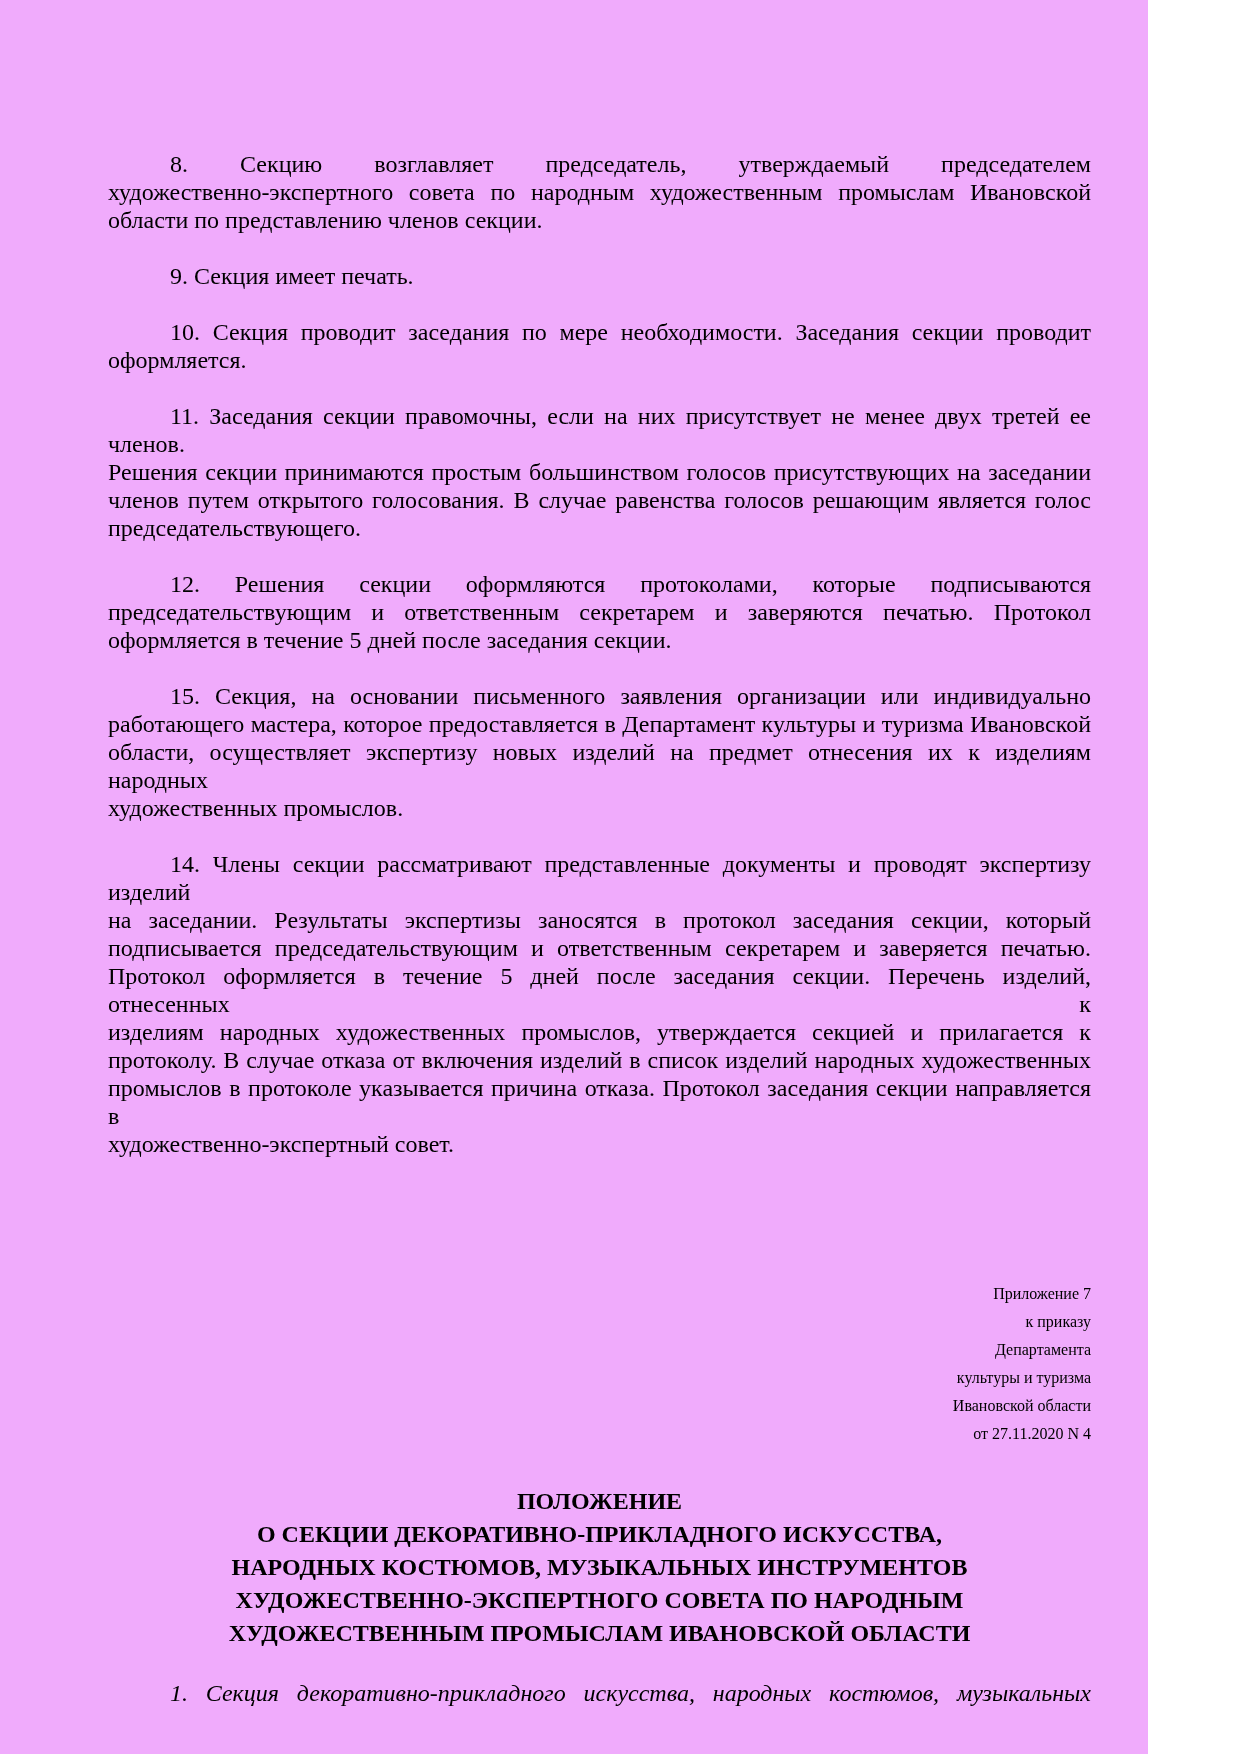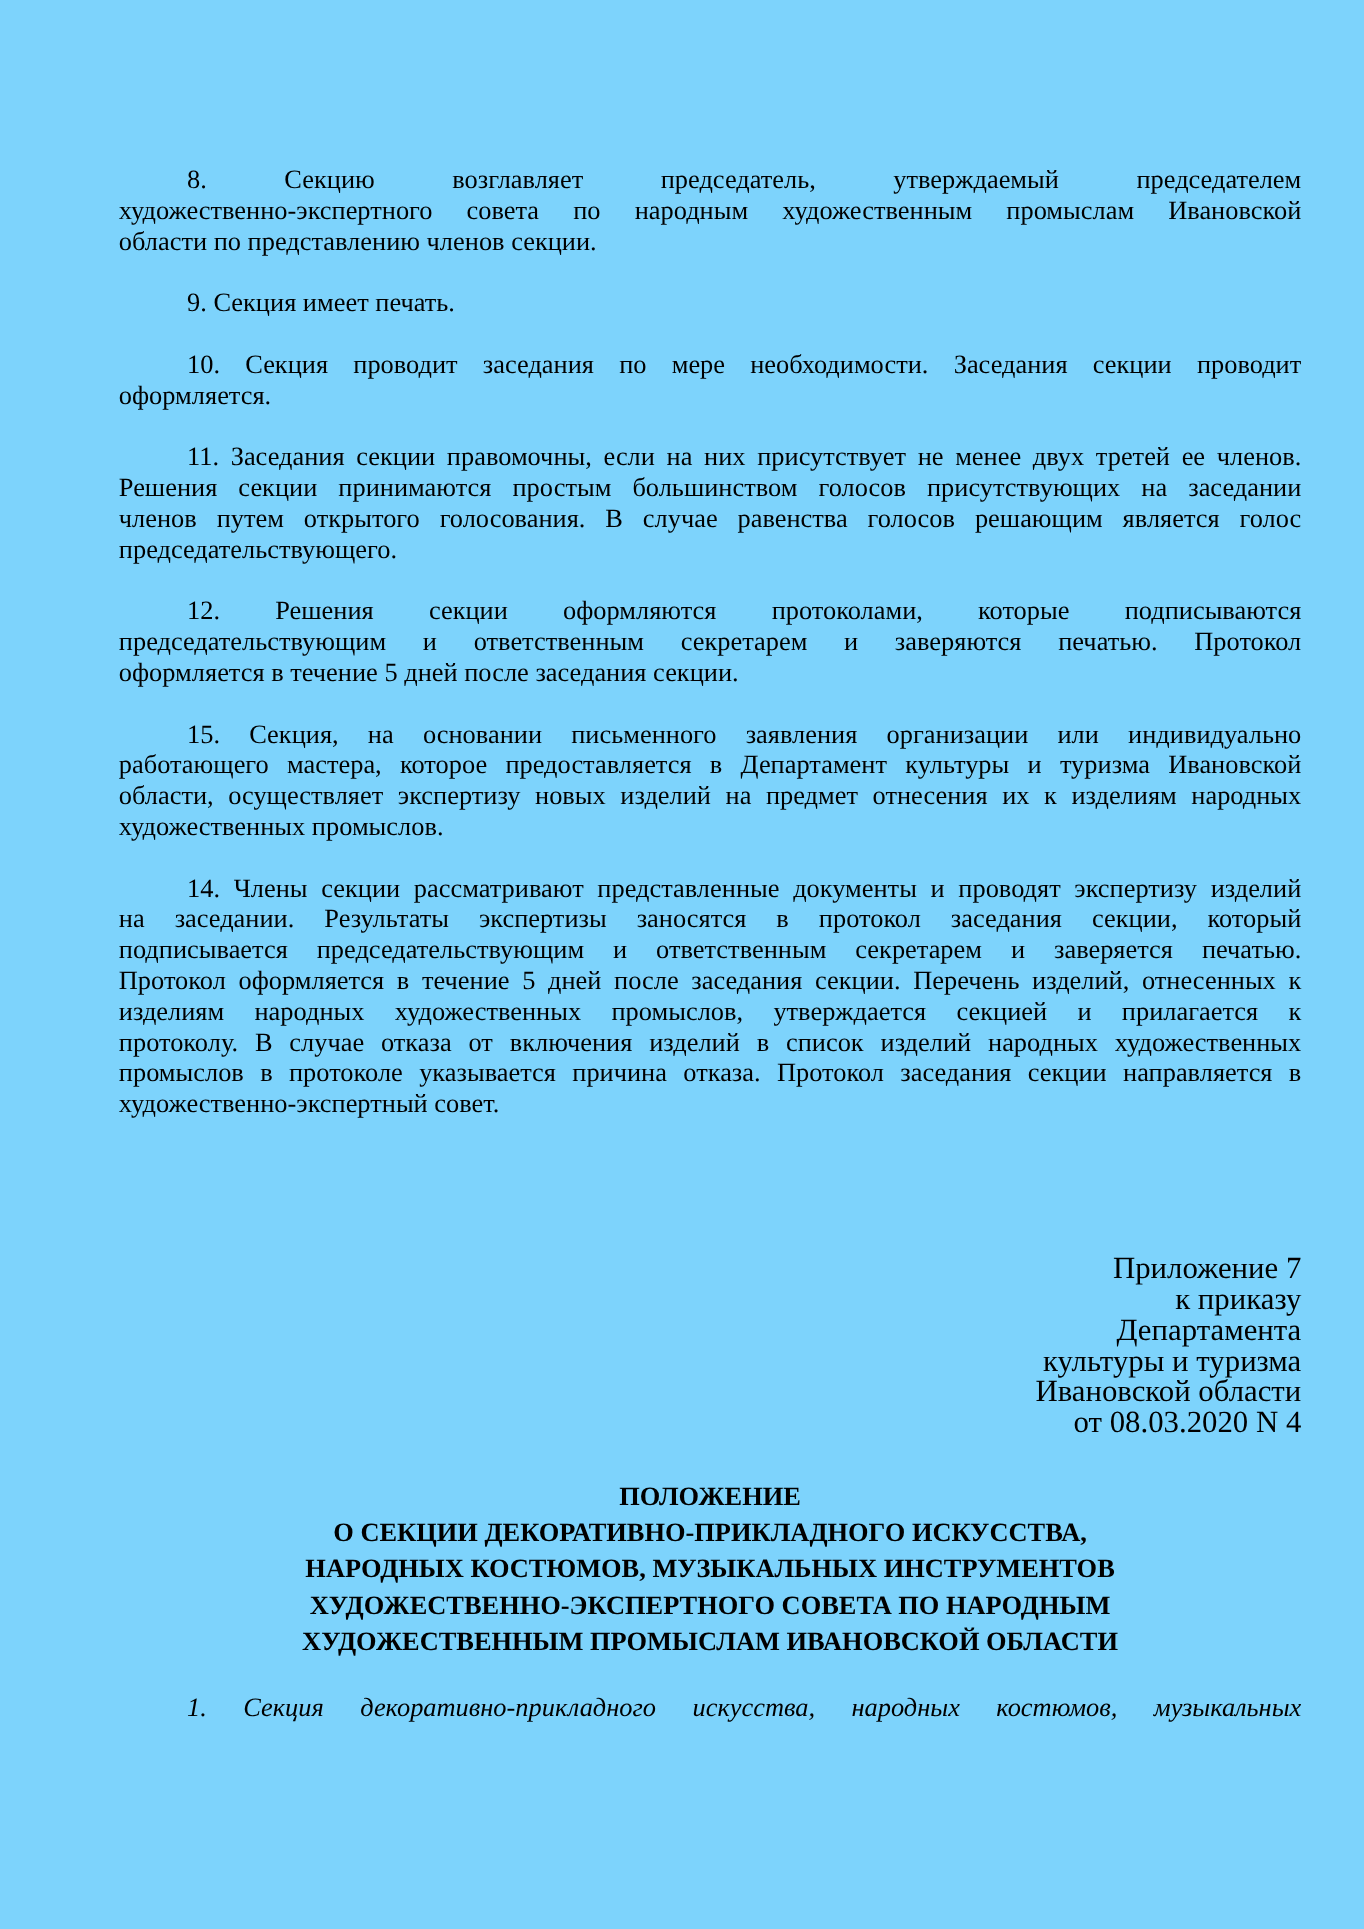--- a/index.html
+++ b/index.html
@@ -5,38 +5,38 @@
   html, body { margin: 0; padding: 0; }
   body {
     width: 1240px;
     height: 1754px;
     background: #ffffff;
     color: #000000;
     font-family: "Liberation Serif", "DejaVu Serif", serif;
   }
   .page {
     position: relative;
-    width: 1240px;
+    width: 1148px;
     height: 1754px;
     box-sizing: border-box;
     padding: 150px 57px 0 108px;
     overflow: hidden;
-    background: #7dd3fc;
+    background: #f0abfc;
   }
   .body-text { font-size: 24px; line-height: 28px; }
   .para { margin: 0 0 28px 0; }
   .line { width: 100%; }
   
   .line.j { text-align: justify; text-align-last: justify; }
   
   .line.f { text-align: right; text-align-last: left; }
   .line.indent { text-indent: 62px; }
   .appendix {
     margin-top: 122px;
-    font-size: 28px;
+    font-size: 16px;
     line-height: 28px;
     text-align: right;
   }
   .doc-title {
     margin-top: 37px;
     font-size: 24px;
     line-height: 33px;
     font-weight: bold;
     text-align: center;
   }
@@ -91,21 +91,21 @@
         <div class="line j">промыслов в протоколе указывается причина отказа. Протокол заседания секции направляется в</div>
         <div class="line f">художественно-экспертный совет.</div>
       </div>
     </div>
   <div class="appendix" id="appendix">
       <div class="line">Приложение 7</div>
       <div class="line">к приказу</div>
       <div class="line">Департамента</div>
       <div class="line">культуры и туризма</div>
       <div class="line">Ивановской области</div>
-      <div class="line">от 08.03.2020 N 4</div>
+      <div class="line">от 27.11.2020 N 4</div>
     </div>
   <div class="doc-title" id="doc-title">
       <div class="line">ПОЛОЖЕНИЕ</div>
       <div class="line">О СЕКЦИИ ДЕКОРАТИВНО-ПРИКЛАДНОГО ИСКУССТВА,</div>
       <div class="line">НАРОДНЫХ КОСТЮМОВ, МУЗЫКАЛЬНЫХ ИНСТРУМЕНТОВ</div>
       <div class="line">ХУДОЖЕСТВЕННО-ЭКСПЕРТНОГО СОВЕТА ПО НАРОДНЫМ</div>
       <div class="line">ХУДОЖЕСТВЕННЫМ ПРОМЫСЛАМ ИВАНОВСКОЙ ОБЛАСТИ</div>
     </div>
   <div class="closing" id="closing">
       <div class="line j indent">1. Секция декоративно-прикладного искусства, народных костюмов, музыкальных</div>

